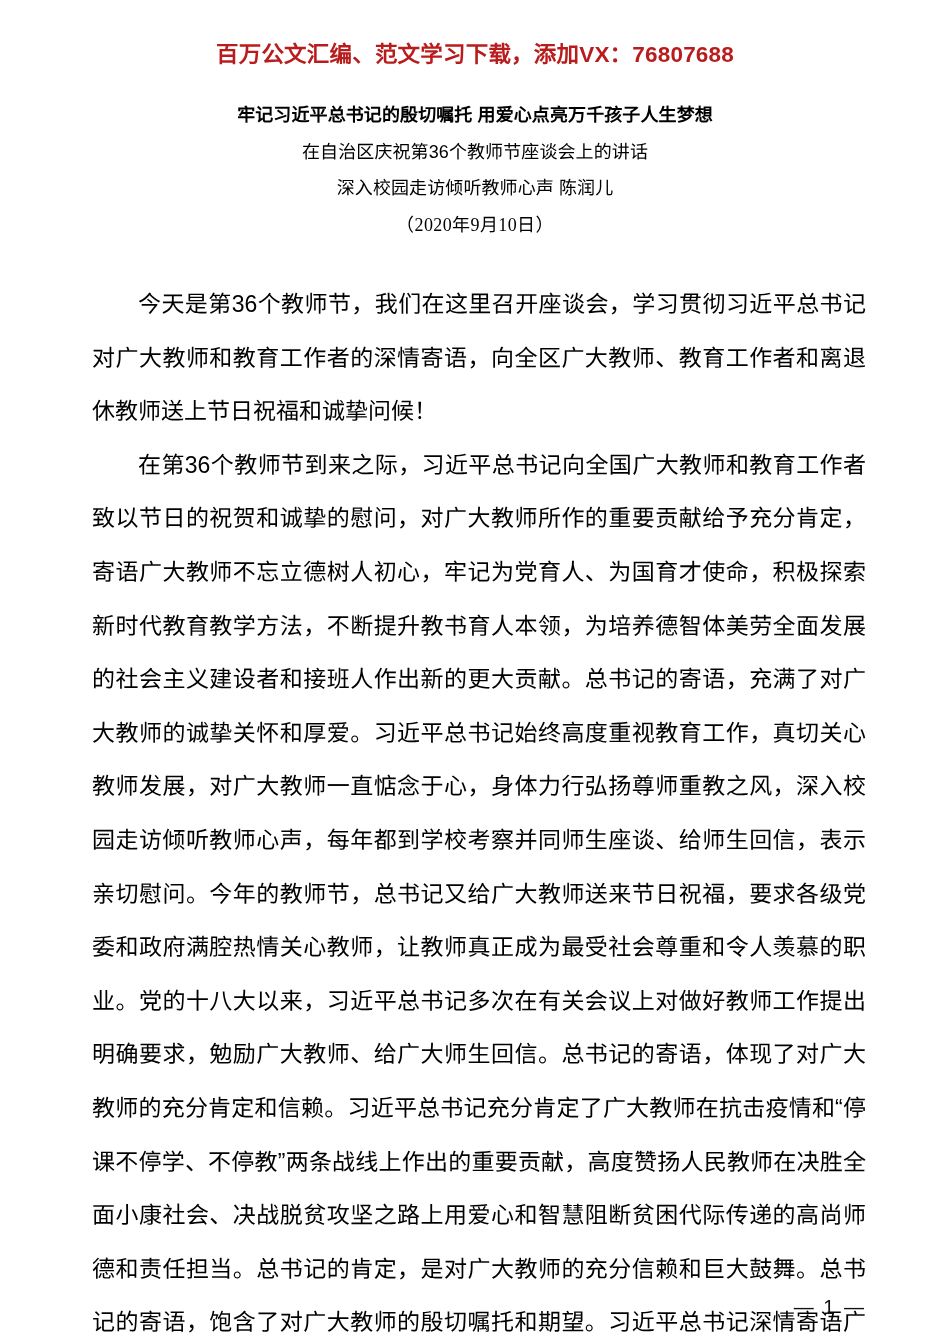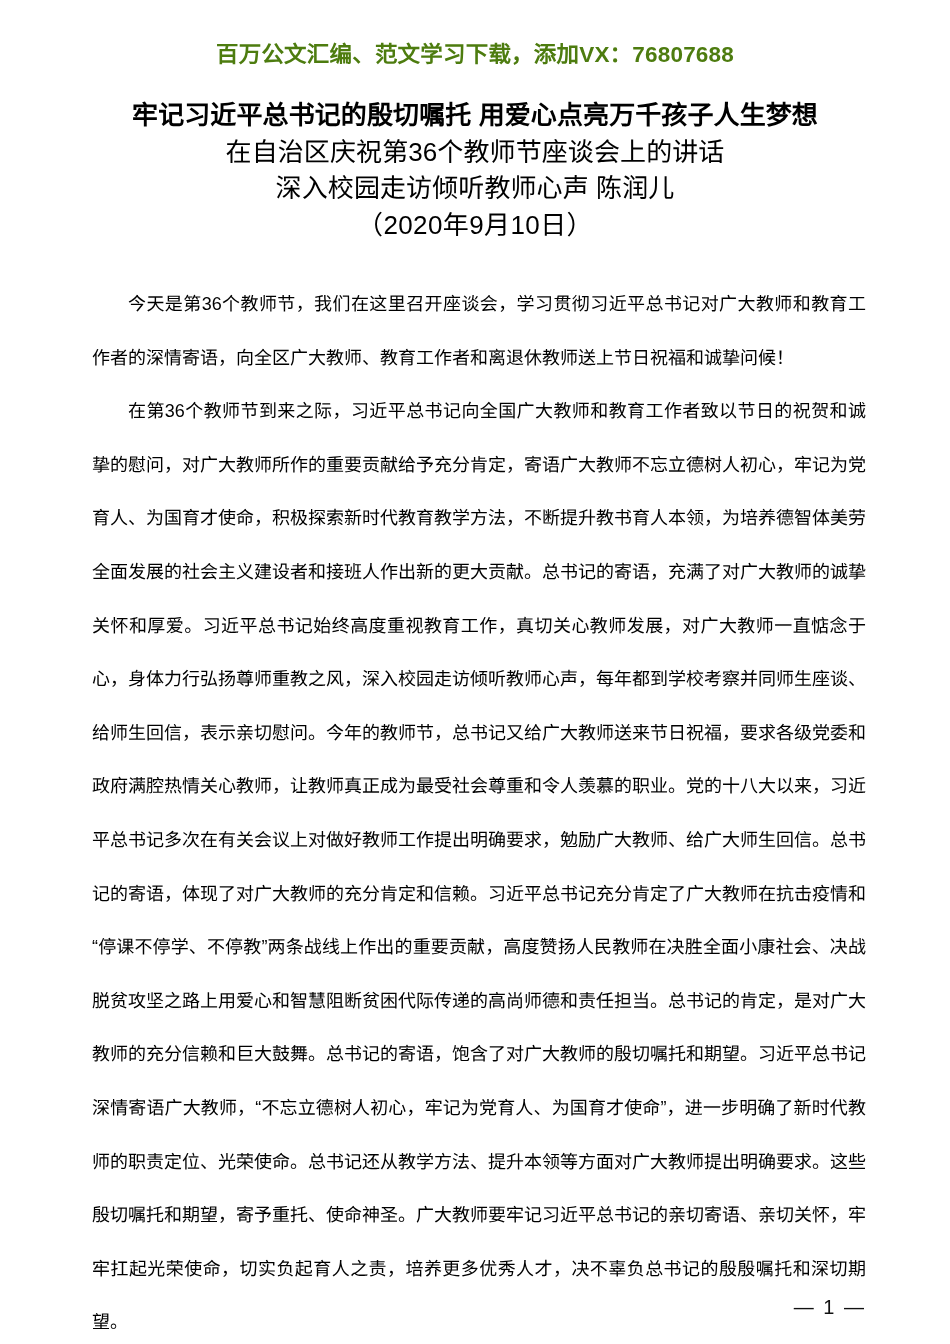--- a/index.html
+++ b/index.html
@@ -23,60 +23,61 @@
     box-sizing: border-box;
   }
 
   
   .promo-banner {
     position: absolute;
     top: 41px;
     left: 0;
     width: 950px;
     text-align: center;
-    color: #4d7c0f;
+    color: #b91c1c;
     font-size: 22.5px;
     font-weight: 700;
     letter-spacing: 0.2px;
     line-height: 1.2;
     white-space: nowrap;
   }
 
   
   .title-block {
     position: absolute;
     top: 97px;
     left: 0;
     width: 950px;
     text-align: center;
   }
   .title-line {
-    font-size: 26px;
+    font-size: 18px;
     font-weight: 700;
     line-height: 36.5px;
     letter-spacing: 0.1px;
     white-space: nowrap;
   }
   .title-line.sub {
     font-weight: 400;
   }
   .title-line.date {
     font-weight: 400;
     letter-spacing: 0.4px;
+    font-family: Liberation Serif, serif;
   }
 
   
   .body-area {
     position: absolute;
     top: 278px;
     left: 92px;
     width: 774px;
   }
   .para {
-    font-size: 18px;
+    font-size: 23px;
     line-height: 53.6px;
     text-align: justify;
     text-align-last: left;
     text-justify: inter-character;
     letter-spacing: 0px;
     margin: 0;
     text-indent: 2em;
     word-break: break-all;
   }
 

